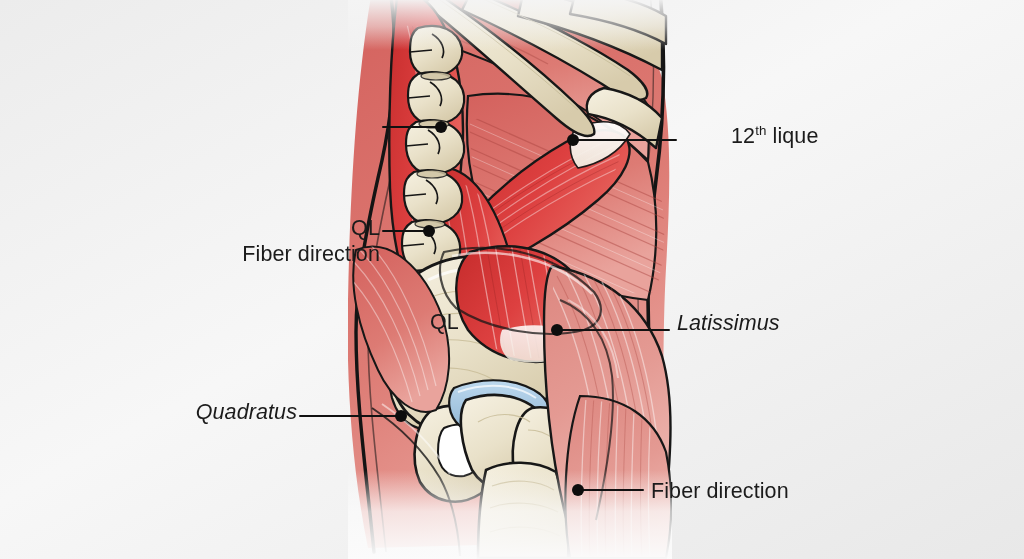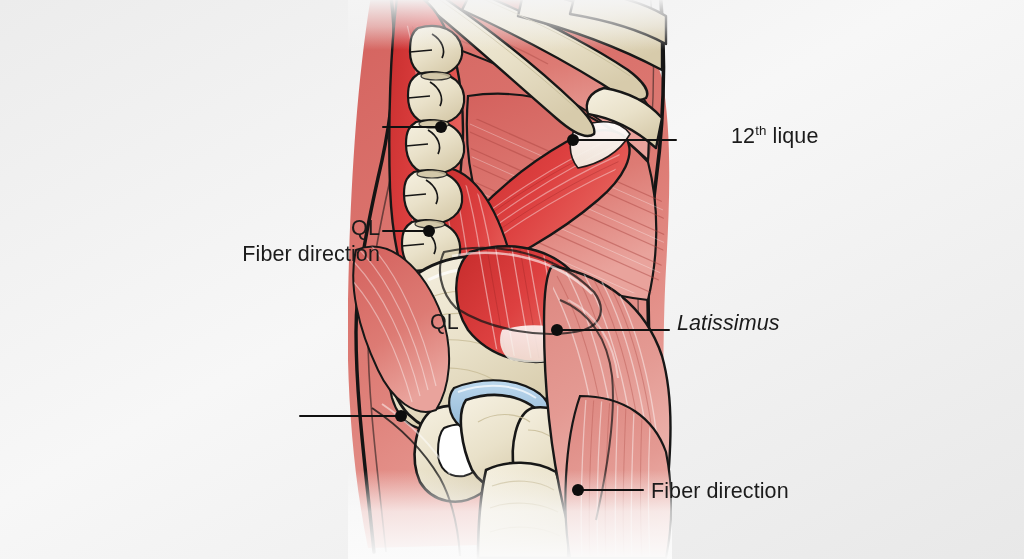--- a/index.html
+++ b/index.html
@@ -443,20 +443,21 @@
     <span>QL</span>
   </div>
 
 
   <div class="callout right-align cl-qlfiber">
     <div>QL</div>
     <div>Fiber direction</div>
   </div>
 
   <div class="callout center-align cl-quadratus">
+    <div>Quadratus</div>
   </div>
 
   <div class="callout left-align cl-rib12">
     <div><span>12</span><sup>th</sup><span> lique</span></div>
   </div>
 
   <div class="callout center-align cl-latissimus">
     <div>Latissimus</div>
   </div>
 

